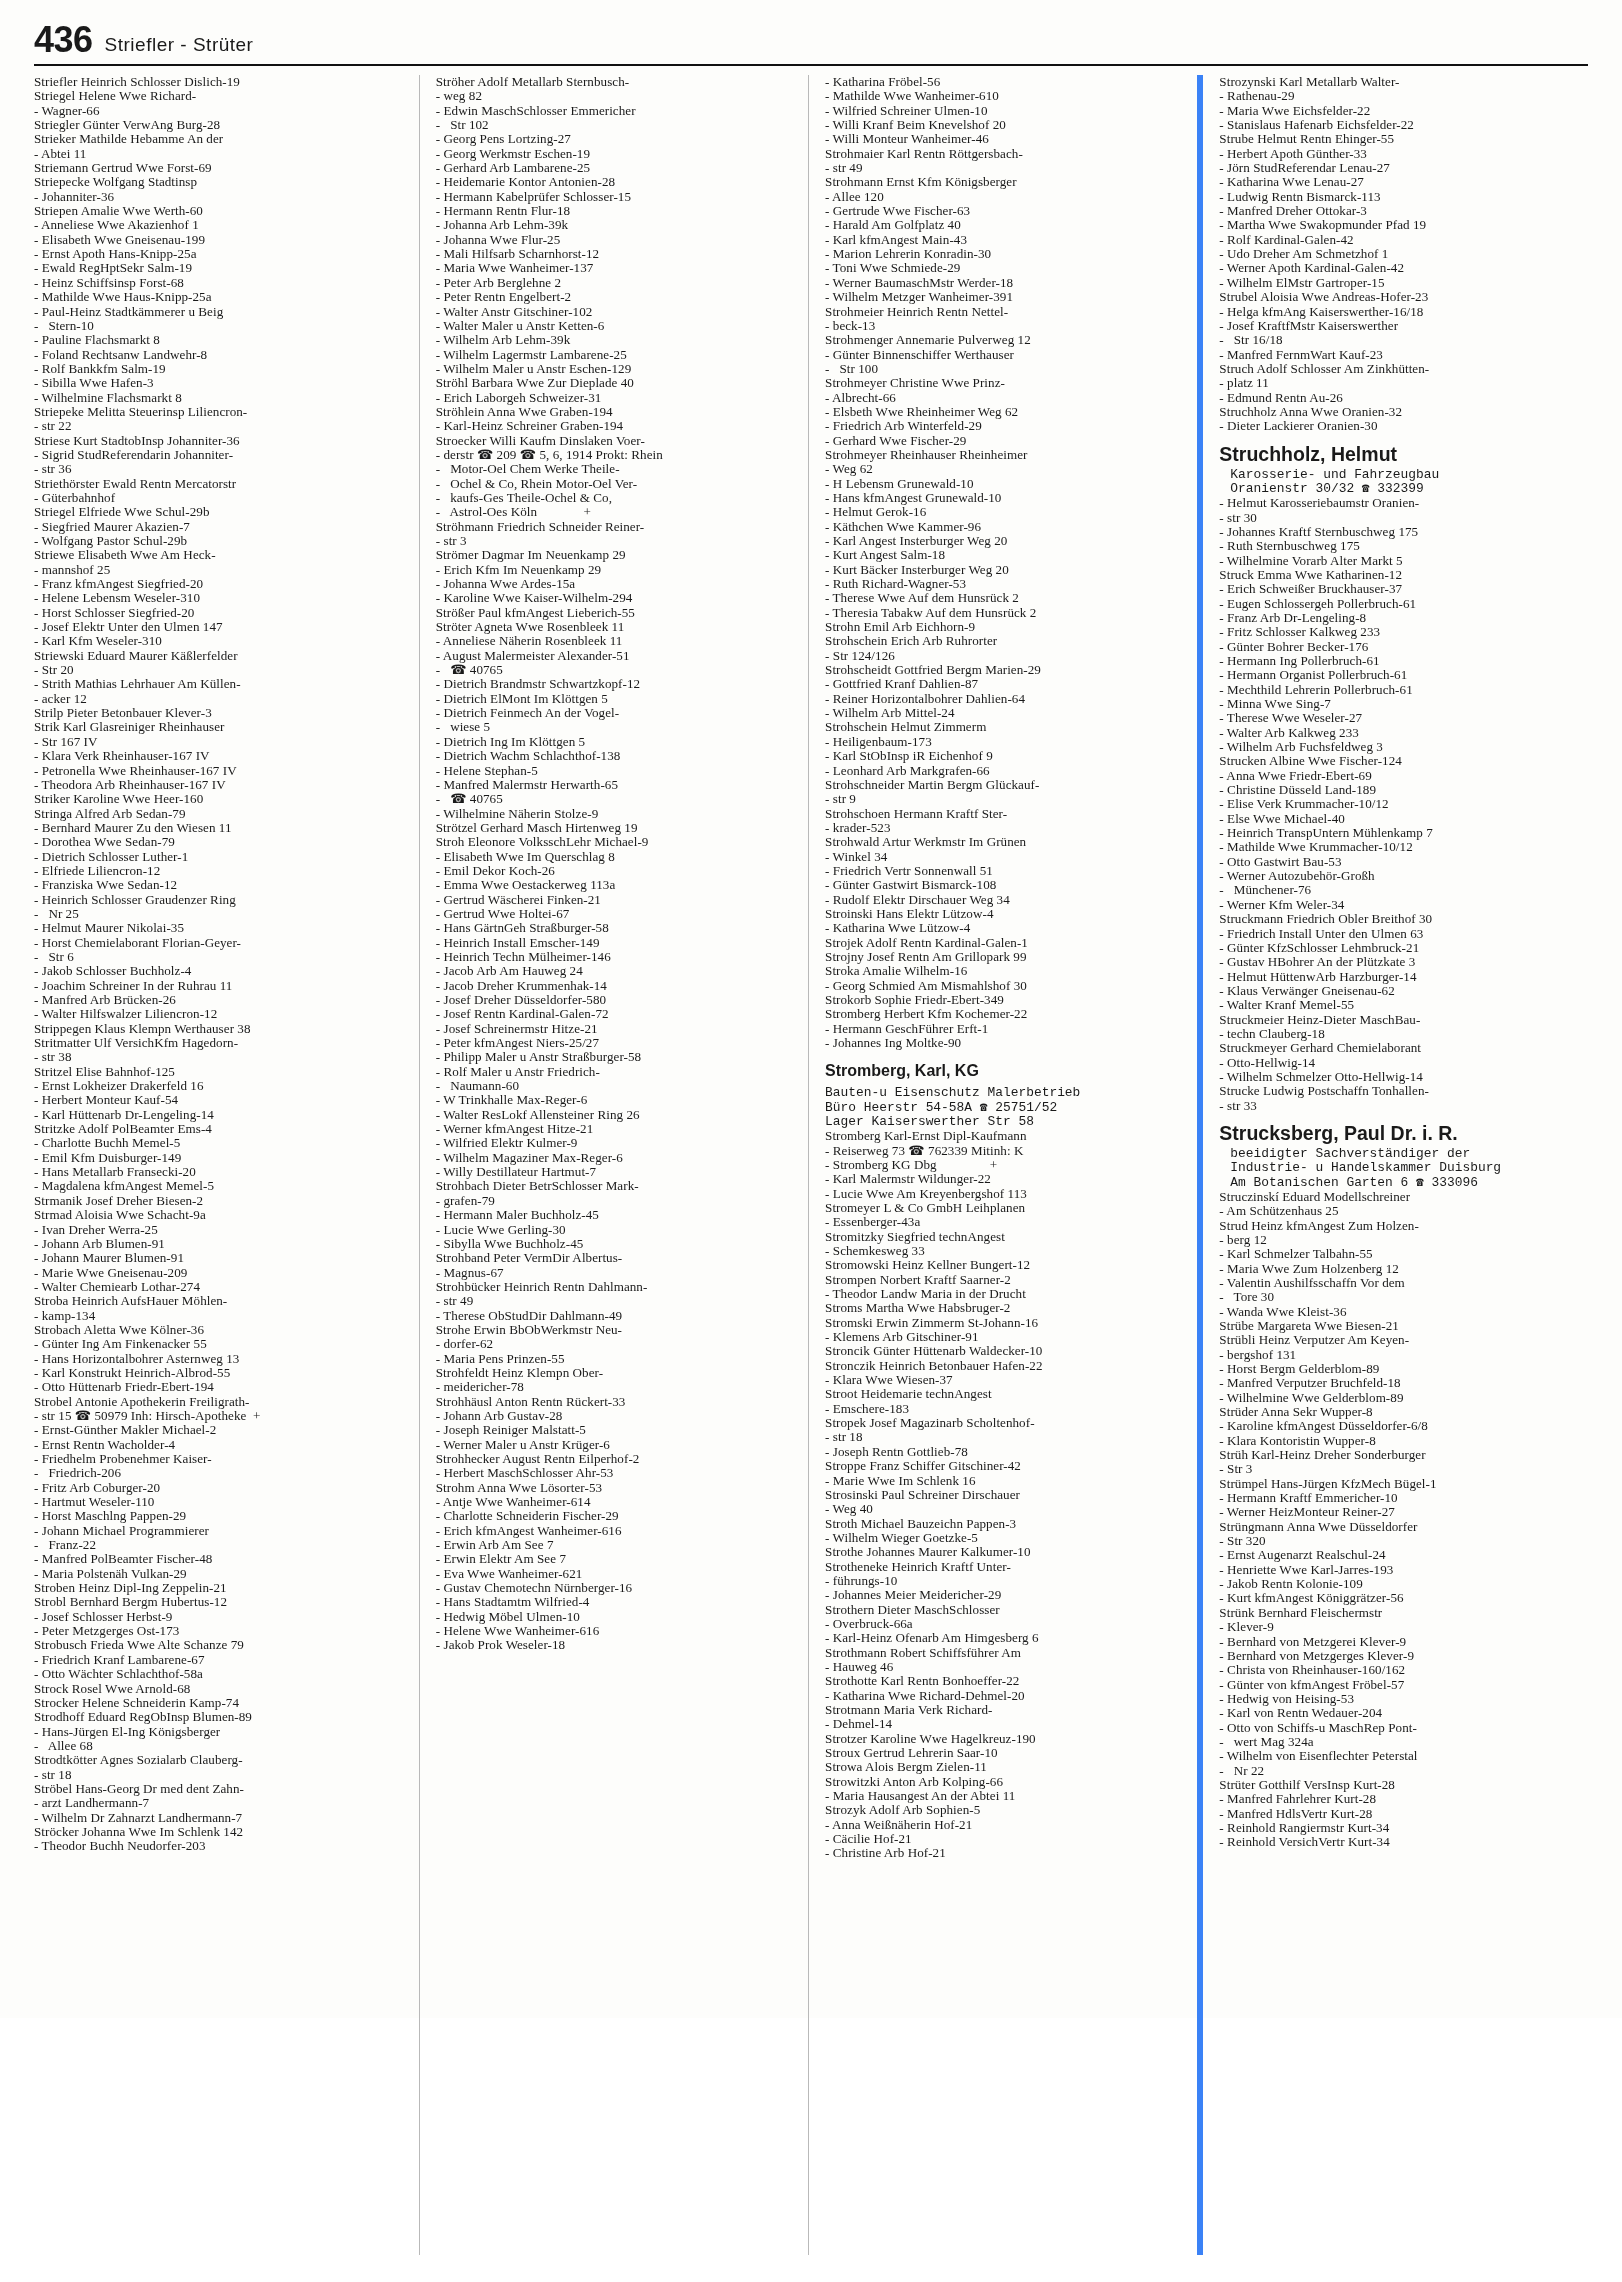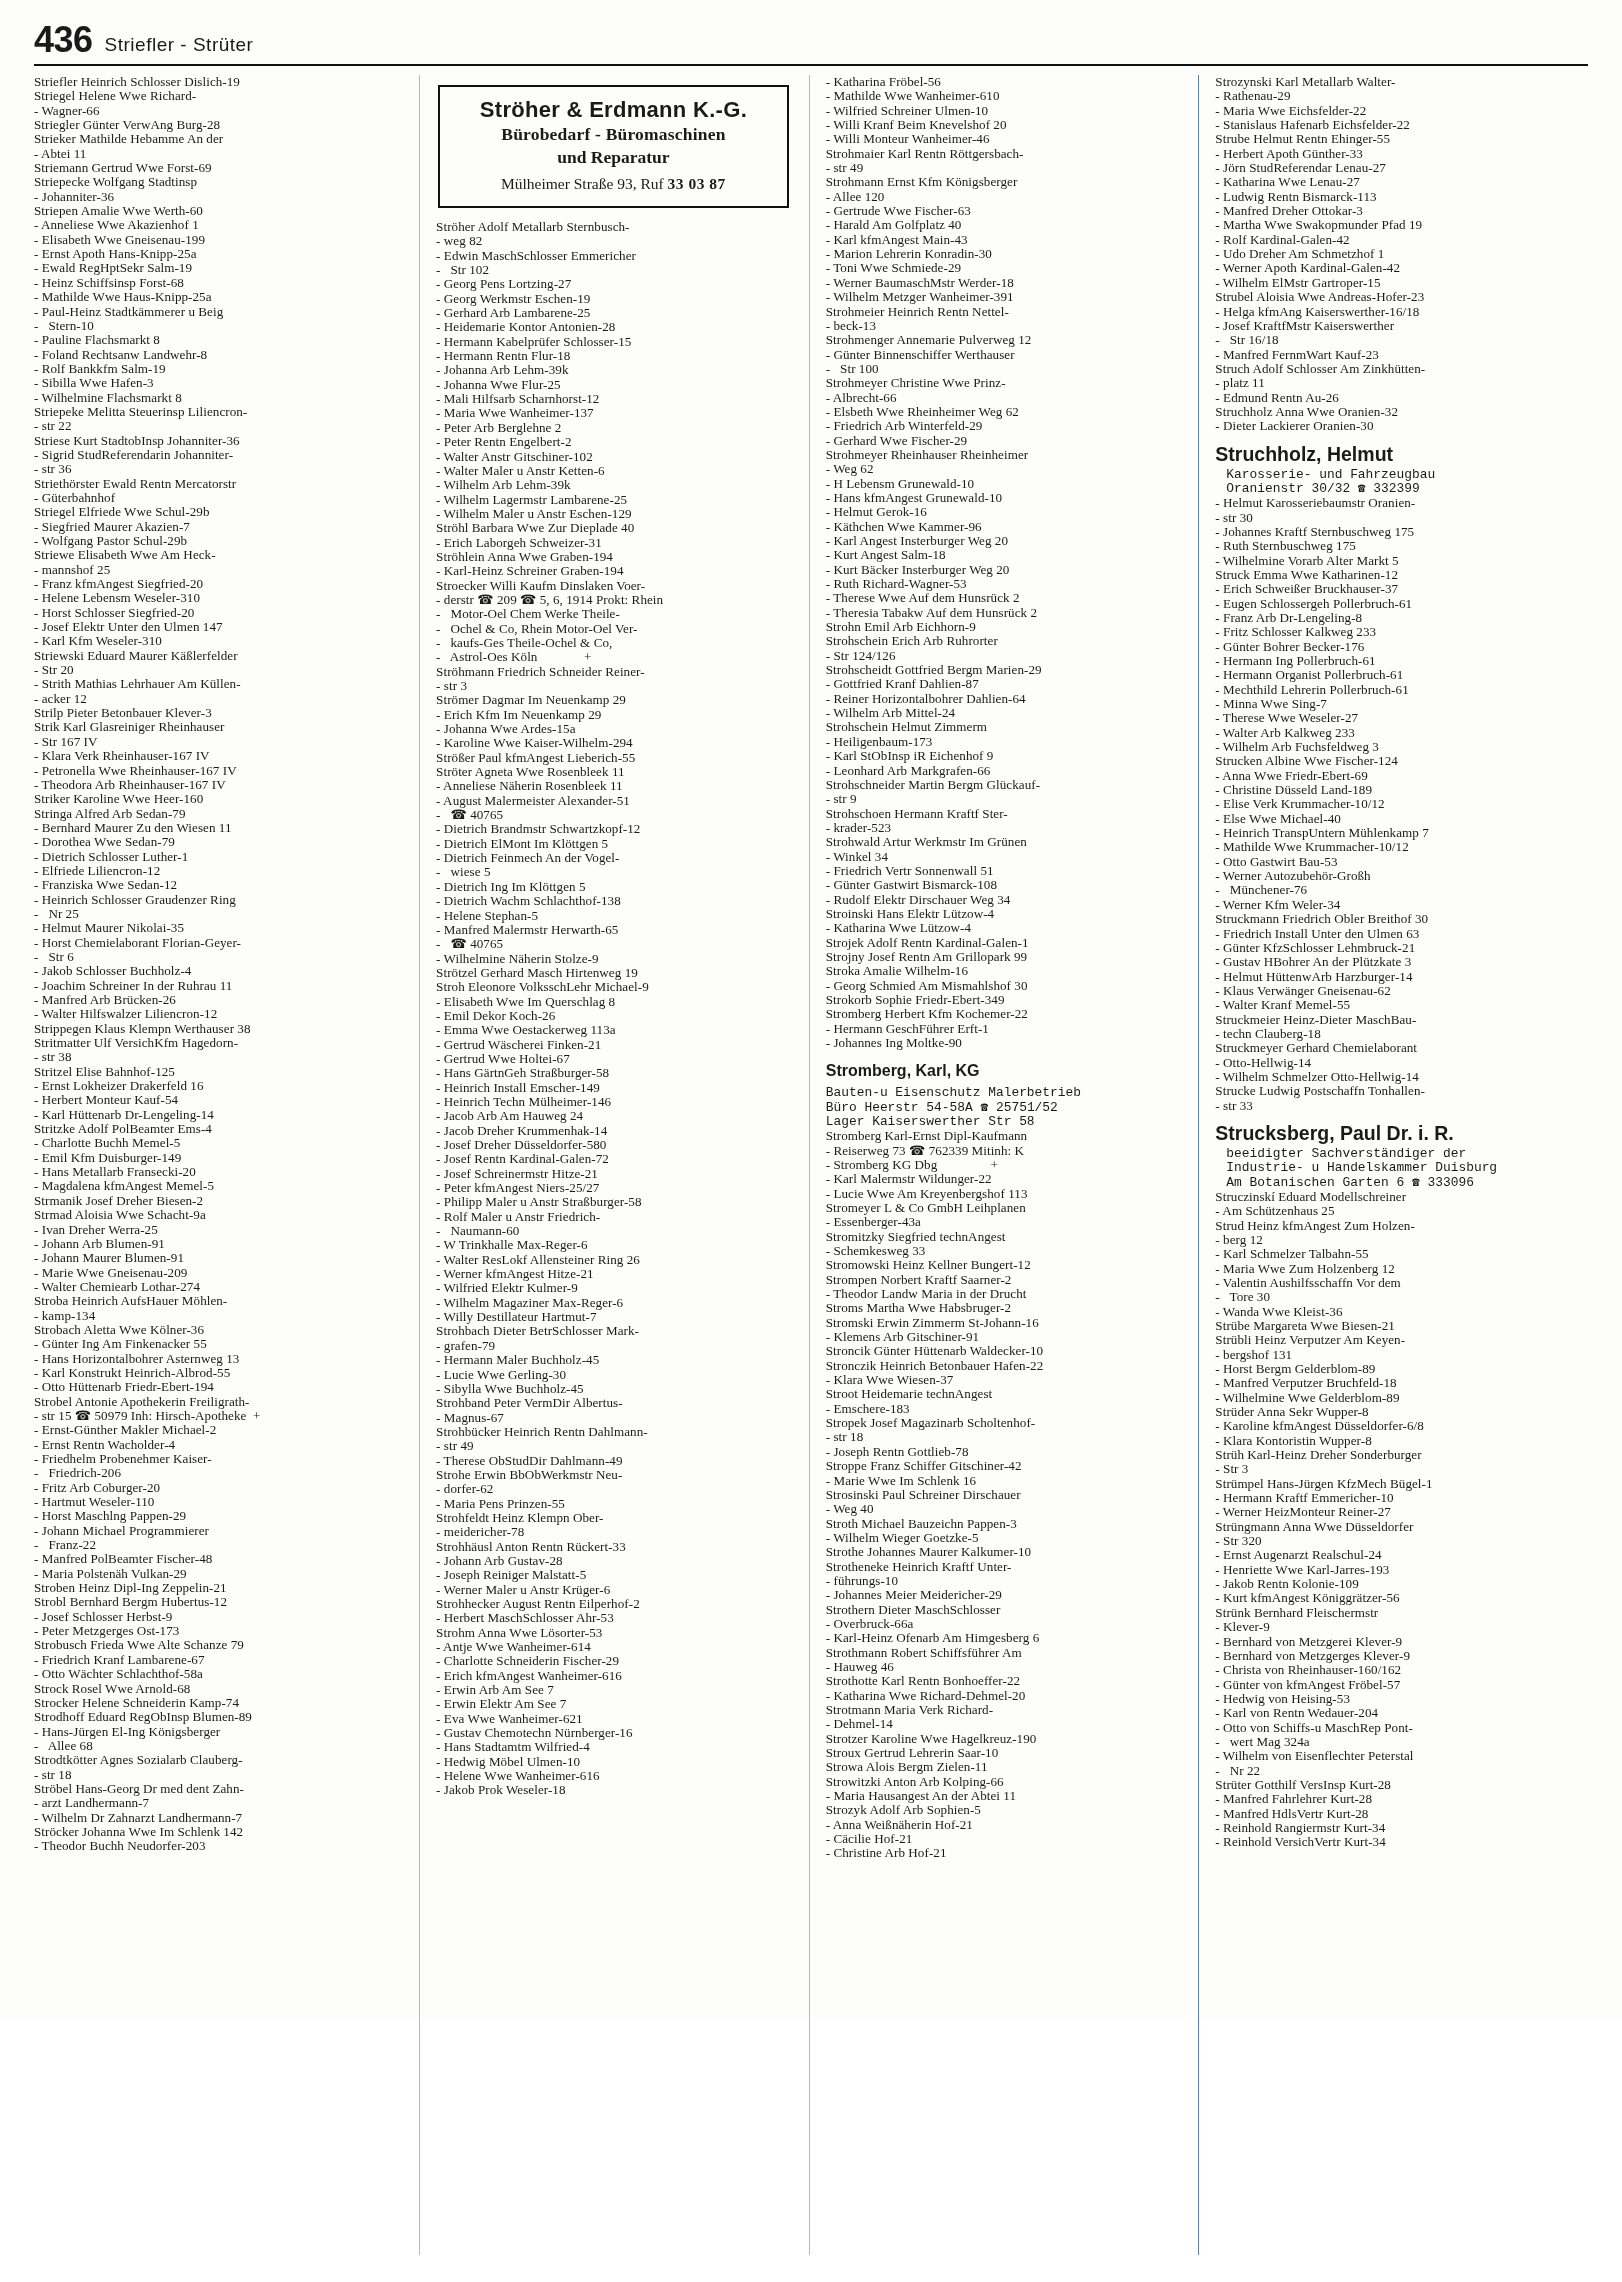--- a/index.html
+++ b/index.html
@@ -272,29 +272,20 @@
           <div class="ent">Ströbel Hans-Georg Dr med dent Zahn-</div>
           <div class="ent">- arzt Landhermann-7</div>
           <div class="ent">- Wilhelm Dr Zahnarzt Landhermann-7</div>
           <div class="ent">Ströcker Johanna Wwe Im Schlenk 142</div>
           <div class="ent">- Theodor Buchh Neudorfer-203</div>
         </div>
     </div>
 
     <div class="col">
 
-      <div class="advert">
-        <div class="a1">Ströher &amp; Erdmann K.-G.</div>
-        <div class="a2">Bürobedarf - Büromaschinen</div>
-        <div class="a3">und Reparatur</div>
-        <div class="a4">
-          <span>Mülheimer Straße 93, Ruf</span>
-          <span class="phone">33 03 87</span>
-        </div>
-      </div>
 
       <div class="entries" id="c2b">
           <div class="ent">Ströher Adolf Metallarb Sternbusch-</div>
           <div class="ent">- weg 82</div>
           <div class="ent">- Edwin MaschSchlosser Emmericher</div>
           <div class="ent">-   Str 102</div>
           <div class="ent">- Georg Pens Lortzing-27</div>
           <div class="ent">- Georg Werkmstr Eschen-19</div>
           <div class="ent">- Gerhard Arb Lambarene-25</div>
           <div class="ent">- Heidemarie Kontor Antonien-28</div>
@@ -530,21 +521,21 @@
           <div class="ent">Strowa Alois Bergm Zielen-11</div>
           <div class="ent">Strowitzki Anton Arb Kolping-66</div>
           <div class="ent">- Maria Hausangest An der Abtei 11</div>
           <div class="ent">Strozyk Adolf Arb Sophien-5</div>
           <div class="ent">- Anna Weißnäherin Hof-21</div>
           <div class="ent">- Cäcilie Hof-21</div>
           <div class="ent">- Christine Arb Hof-21</div>
         </div>
     </div>
 
-    <div class="col" style="border-left:1px solid #3b82f6;">
+    <div class="col" style="border-left:6px solid #3b82f6;">
       <div id="c4">
           <div class="entries">
             <div class="ent">Strozynski Karl Metallarb Walter-</div>
             <div class="ent">- Rathenau-29</div>
             <div class="ent">- Maria Wwe Eichsfelder-22</div>
             <div class="ent">- Stanislaus Hafenarb Eichsfelder-22</div>
             <div class="ent">Strube Helmut Rentn Ehinger-55</div>
             <div class="ent">- Herbert Apoth Günther-33</div>
             <div class="ent">- Jörn StudReferendar Lenau-27</div>
             <div class="ent">- Katharina Wwe Lenau-27</div>

